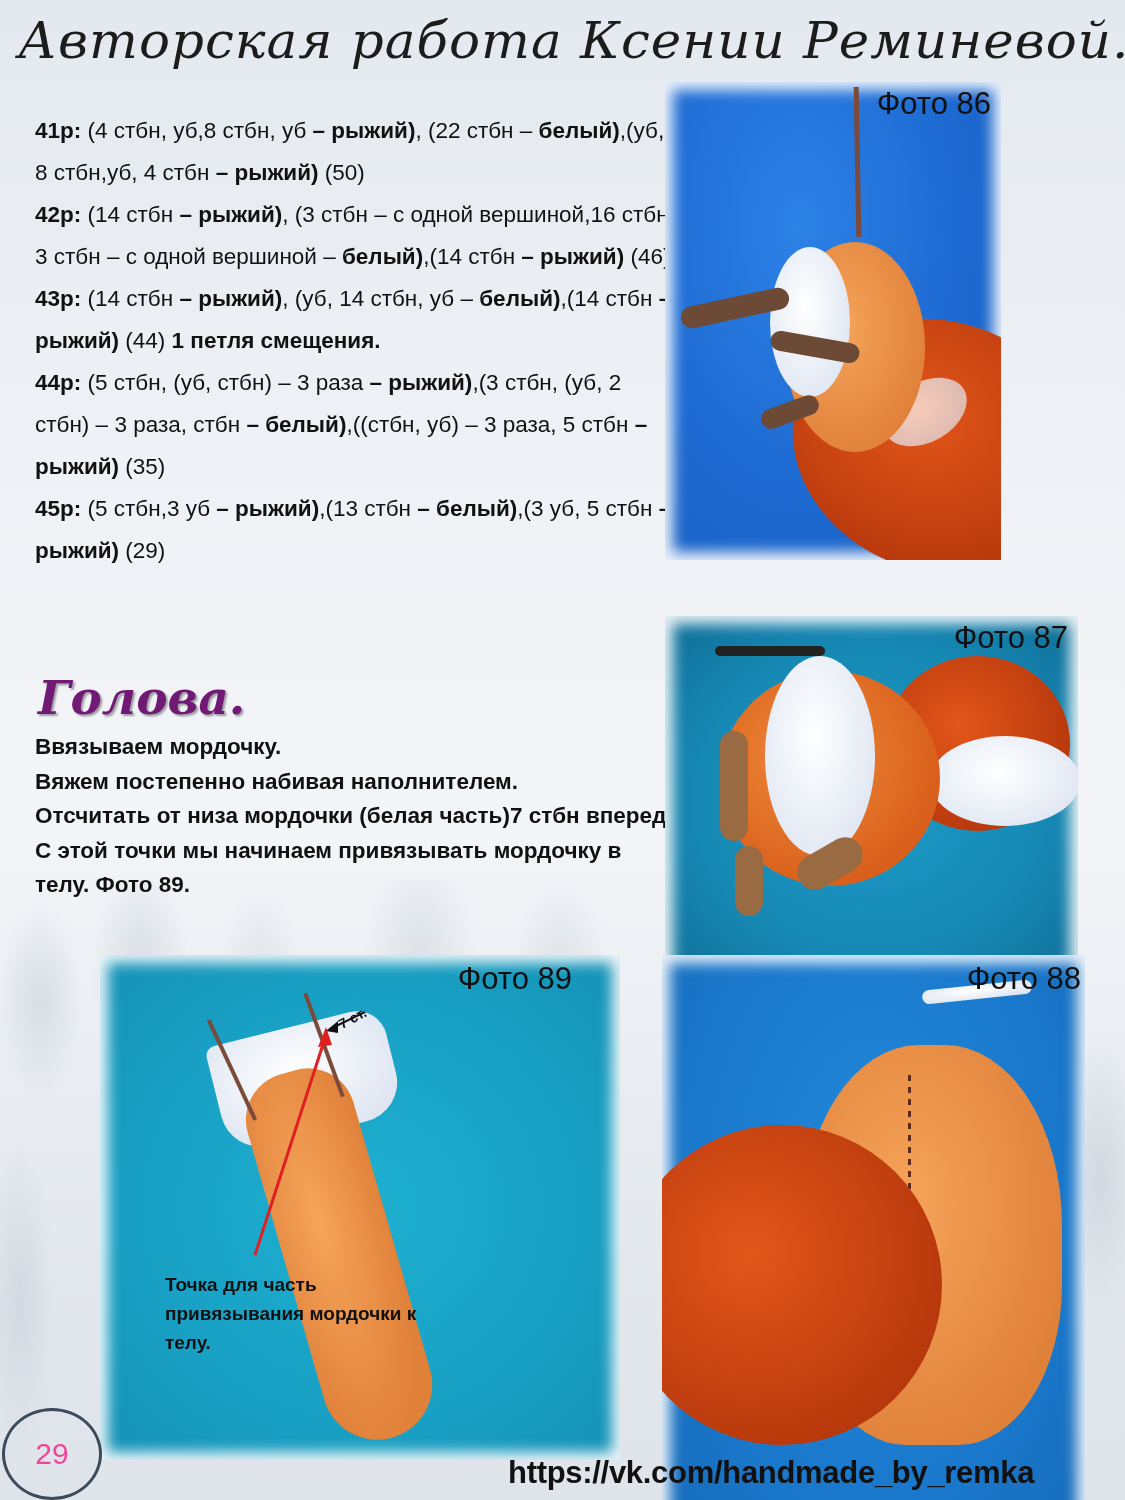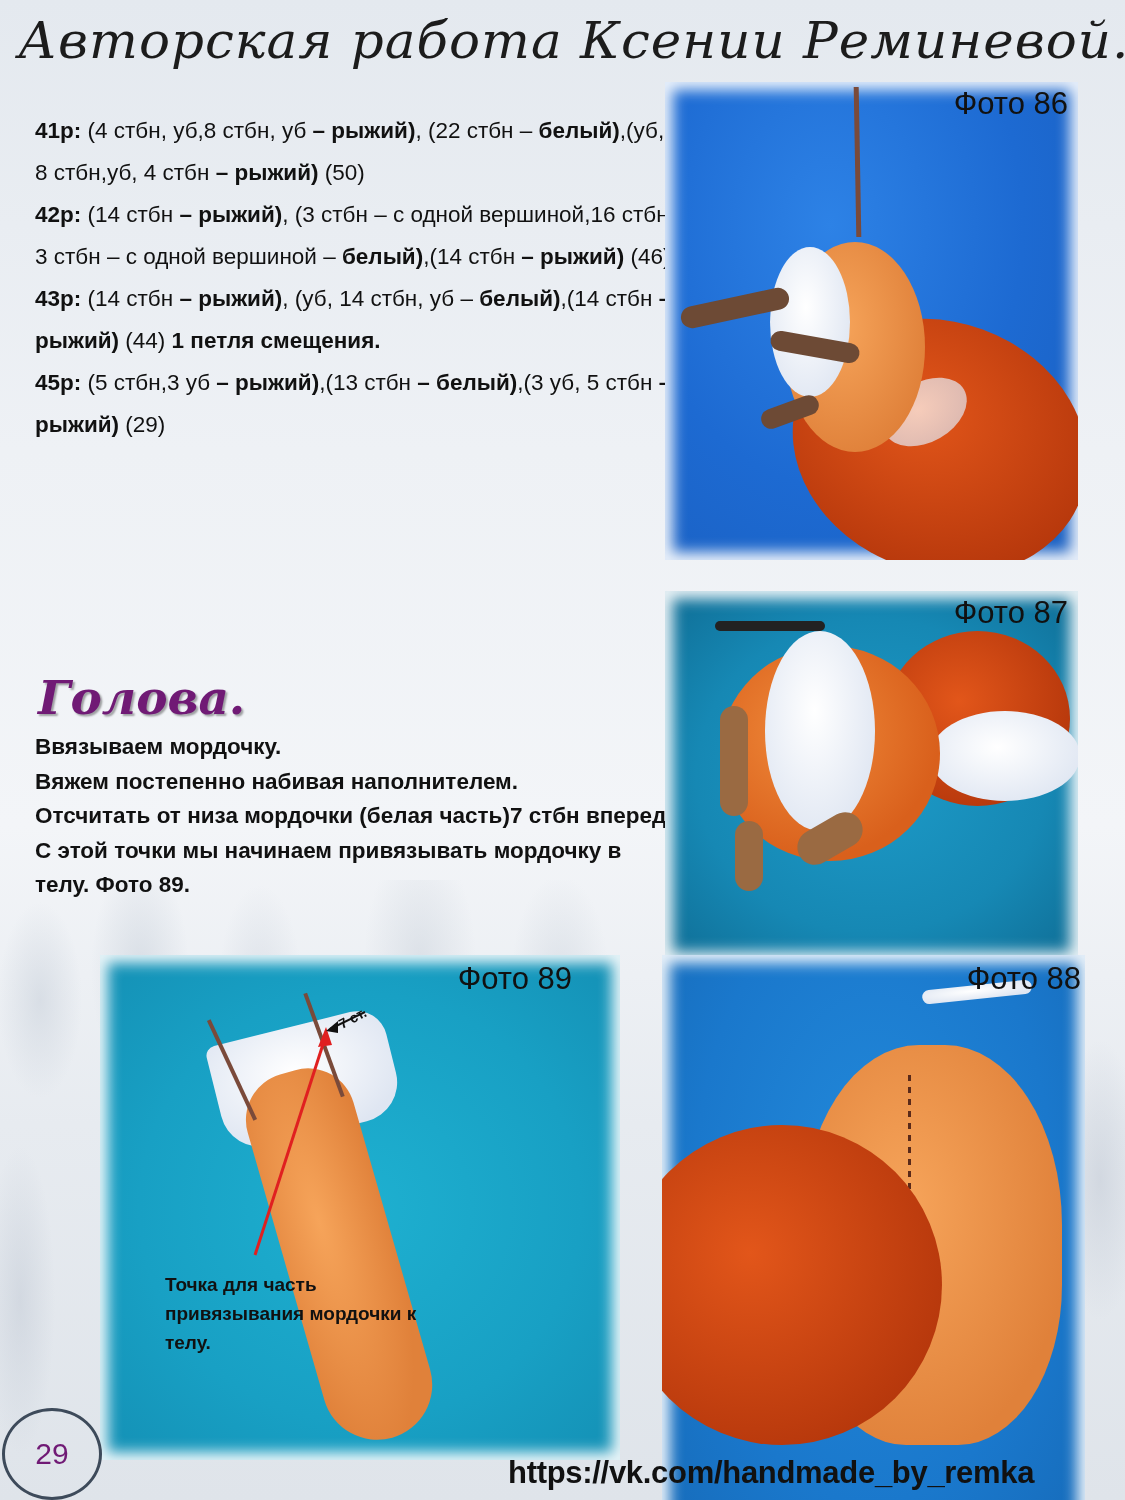--- a/index.html
+++ b/index.html
@@ -43,23 +43,23 @@
     font-size:22.5px; line-height:34.5px; color:#111; font-weight:bold;
   }
   .head-text p { margin:0; }
   .photo {
     position:absolute; overflow:hidden;
     box-shadow: 0 0 14px 8px rgba(255,255,255,.9) inset;
   }
   .photo-label {
     position:absolute; font-size:31px; color:#111; white-space:nowrap;
   }
-  .photo86 { left:665px; top:82px; width:413px; height:478px;
+  .photo86 { left:665px; top:82px; width:336px; height:478px;
     background: radial-gradient(ellipse at 40% 30%, #2d82e6 0%, #1d6ad2 55%, #1a5fc0 100%); }
-  .photo87 { left:665px; top:591px; width:413px; height:369px;
+  .photo87 { left:665px; top:616px; width:413px; height:369px;
     background: radial-gradient(ellipse at 50% 50%, #1d9bc8 0%, #1688b4 60%, #0f6d95 100%); }
   .photo89 { left:100px; top:955px; width:520px; height:505px;
     background: radial-gradient(ellipse at 50% 50%, #1eb0d0 0%, #18a0c4 60%, #1490b5 100%); }
   .photo88 { left:662px; top:955px; width:423px; height:604px;
     background: radial-gradient(ellipse at 50% 40%, #2289da 0%, #1a78cc 60%, #166ab8 100%); }
 
   
   .shape { position:absolute; }
   .fur-orange { background: radial-gradient(ellipse at 40% 40%, #f08a3a, #d9601c 70%); border-radius:50%; }
   .fur-red { background: radial-gradient(ellipse at 40% 40%, #e2561a, #b7380c 75%); border-radius:50%; }
@@ -72,38 +72,39 @@
     position:absolute; left:165px; top:1270px; width:260px;
     font-size:19px; line-height:29px; font-weight:bold; color:#111;
   }
   .seven-st {
     position:absolute; left:338px; top:1010px; font-size:14px; font-weight:bold;
     color:#111; transform: rotate(-28deg);
   }
   .page-number {
     position:absolute; left:2px; top:1408px; width:100px; height:92px;
     border:3px solid #3d4a5a; border-radius:50%; box-sizing:border-box;
-    font-size:30px; color:#701a75; display:flex; align-items:center; justify-content:center;
+    font-size:30px; color:#ec4899; display:flex; align-items:center; justify-content:center;
   }
   .footer-url {
     position:absolute; left:508px; top:1455px; font-size:31px; color:#111;
     font-weight:bold; letter-spacing:-0.3px; white-space:nowrap;
   }
 </style>
 </head>
 <body>
 
 <div class="snow-bg"></div>
 
 <div class="header-title">Авторская работа Ксении Реминевой.</div>
 
 <div class="instructions" id="instructions">
     <p><b>41р:</b><span> (4 стбн, уб,8 стбн, уб </span><b>– рыжий)</b><span>, (22 стбн – </span><b>белый)</b><span>,(уб, 8 стбн,уб, 4 стбн </span><b>– рыжий)</b><span> (50)</span></p>
     <p><b>42р:</b><span> (14 стбн </span><b>– рыжий)</b><span>, (3 стбн – с одной вершиной,16 стбн, 3 стбн – с одной вершиной – </span><b>белый)</b><span>,(14 стбн </span><b>– рыжий)</b><span> (46)</span></p>
     <p><b>43р:</b><span> (14 стбн </span><b>– рыжий)</b><span>, (уб, 14 стбн, уб – </span><b>белый)</b><span>,(14 стбн </span><b>– рыжий)</b><span> (44) </span><b>1 петля смещения.</b></p>
+    <p><b>44р:</b><span> (5 стбн, (уб, стбн) – 3 раза  </span><b>– рыжий)</b><span>,(3 стбн, (уб, 2 стбн) – 3 раза, стбн </span><b>– белый)</b><span>,((стбн, уб) – 3 раза, 5 стбн </span><b>– рыжий)</b><span> (35)</span></p>
     <p><b>45р:</b><span> (5 стбн,3 уб </span><b>– рыжий)</b><span>,(13 стбн </span><b>– белый)</b><span>,(3 уб, 5 стбн </span><b>– рыжий)</b><span> (29)</span></p>
   </div>
 
 <div class="section-heading">Голова.</div>
 
 <div class="head-text">
   <p>Ввязываем мордочку.</p>
   <p>Вяжем постепенно набивая наполнителем.</p>
   <p>Отсчитать от низа мордочки (белая часть)7 стбн вперед. С этой точки мы начинаем привязывать мордочку в телу. Фото 89.</p>
 </div>

